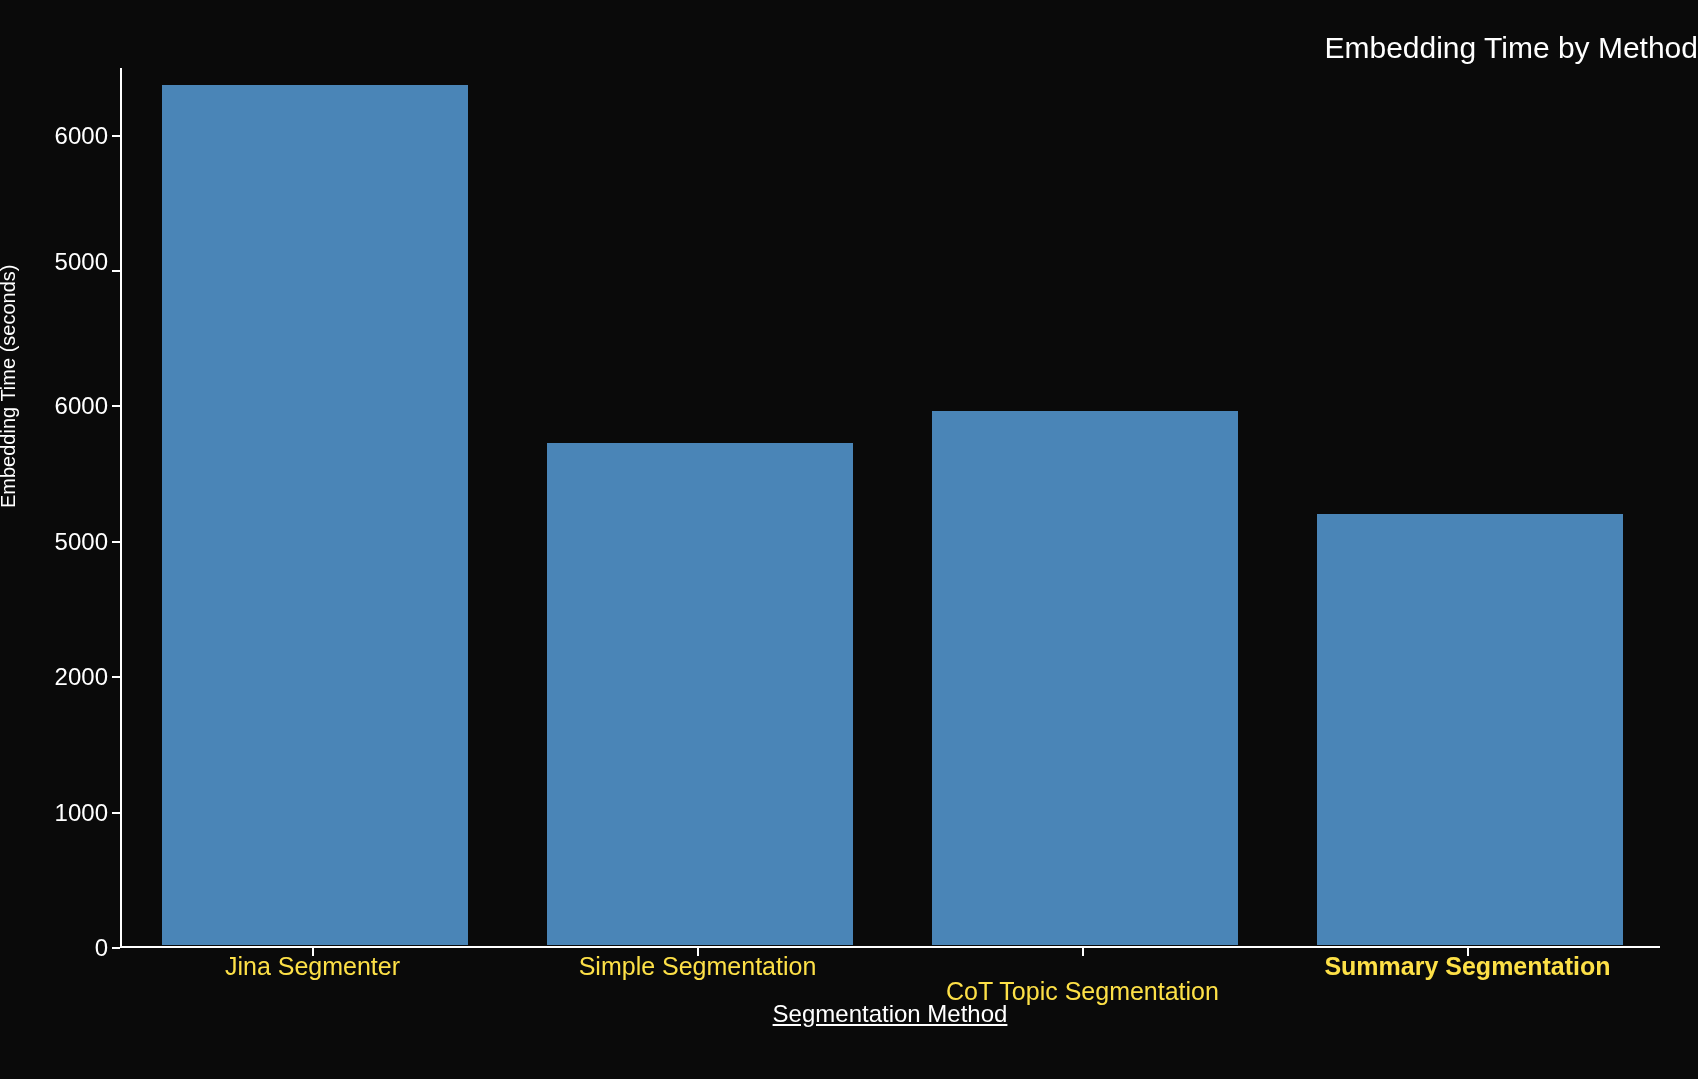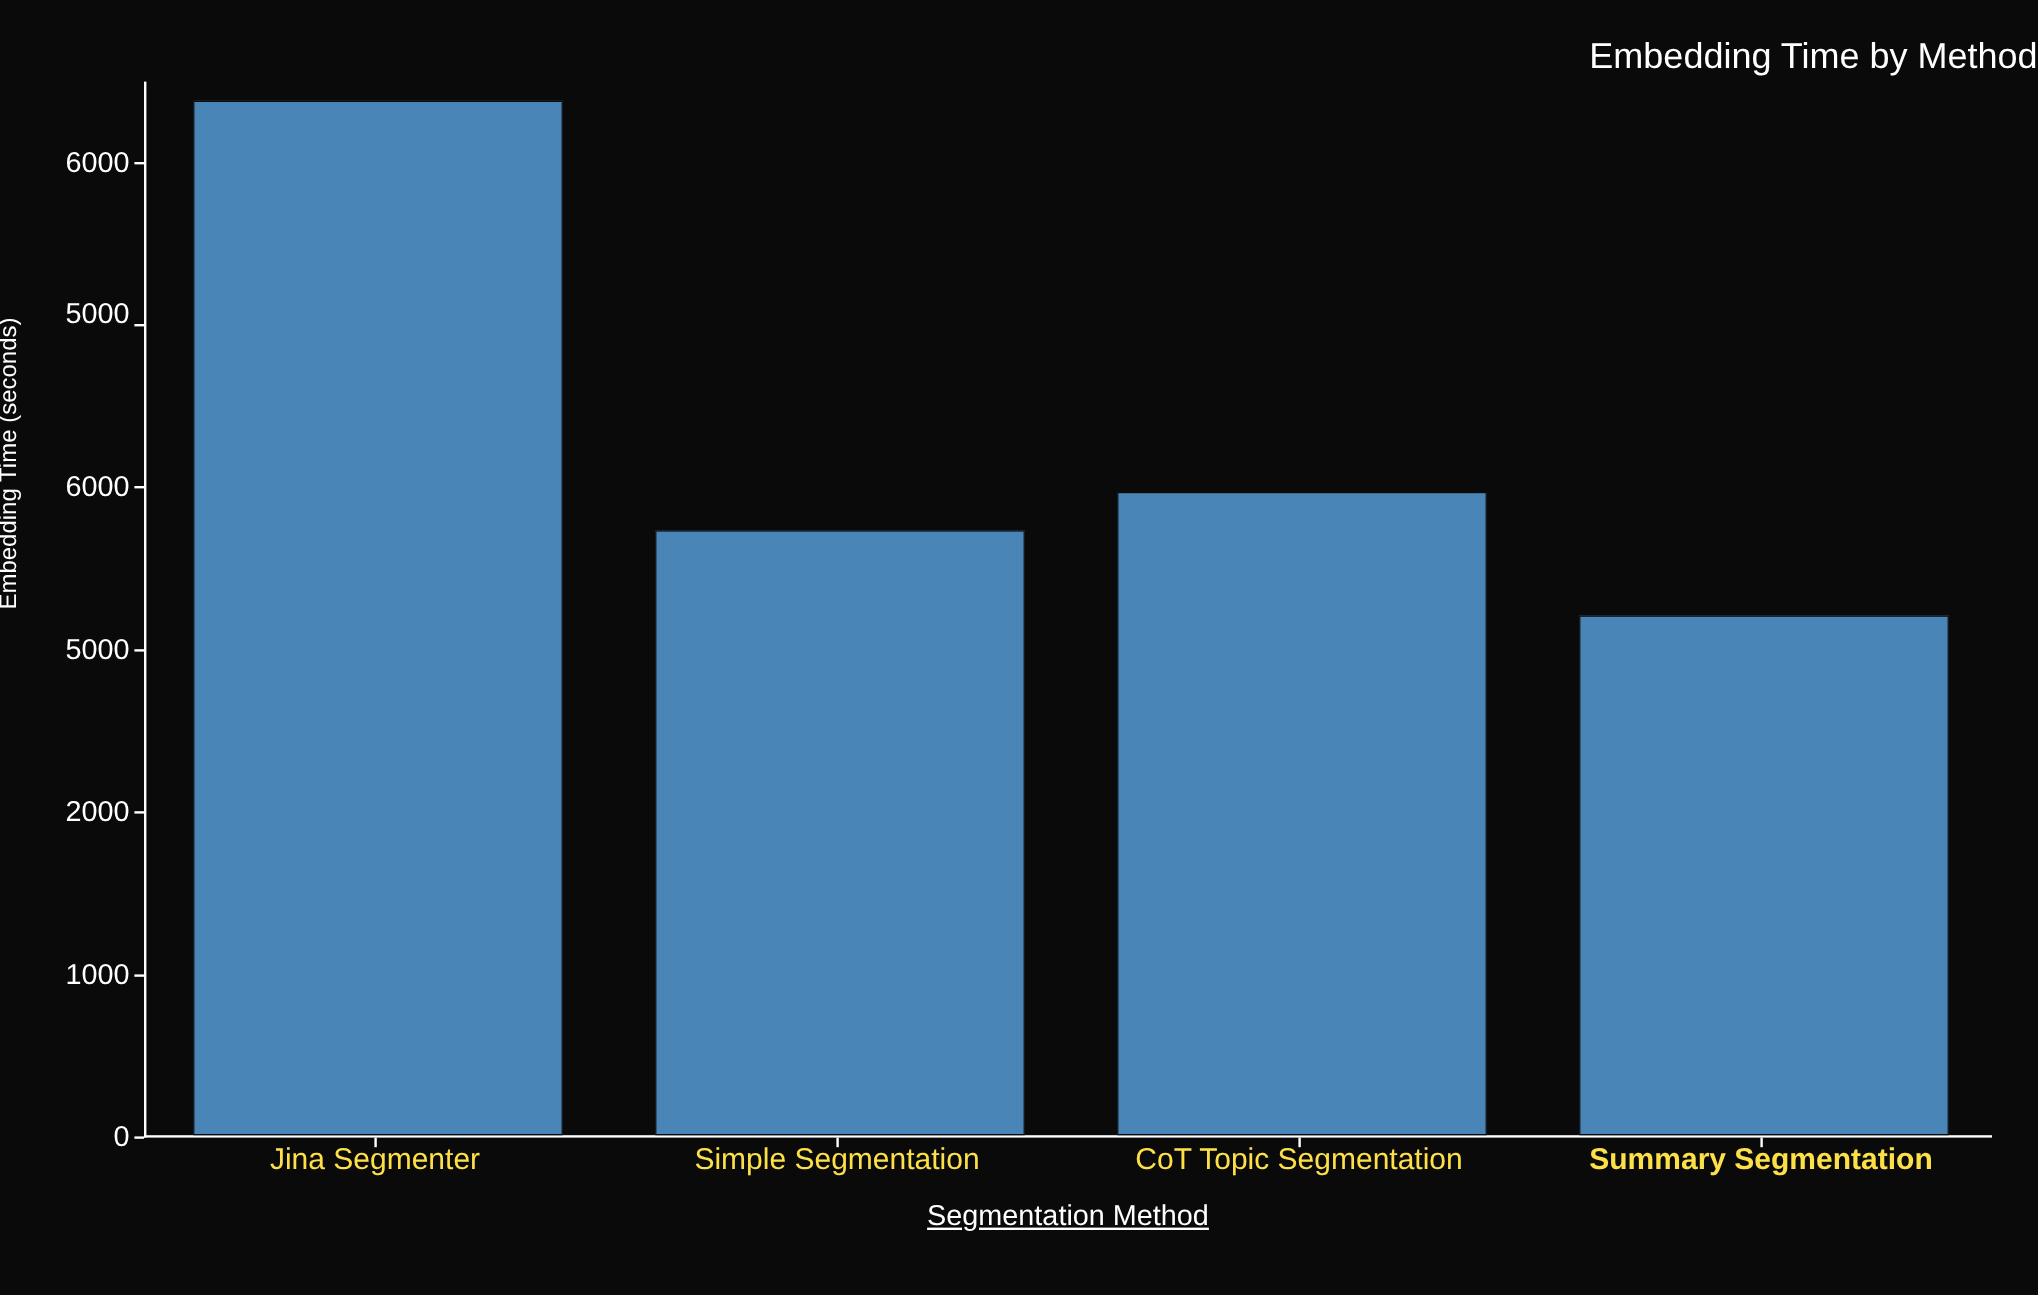--- a/index.html
+++ b/index.html
@@ -154,18 +154,18 @@
         <div class="bar" style="left: 1193.5px; width: 308px; height: 433.231px;"></div>
       </div>
   </div>
 
   <div class="x-axis">
     <div class="x-label">Segmentation Method</div>
   <div class="x-tick" style="left: 192.5px;">Jina Segmenter</div>
       <div class="x-tick-mark" style="left: 192.5px;"></div>
       <div class="x-tick" style="left: 577.5px;">Simple Segmentation</div>
       <div class="x-tick-mark" style="left: 577.5px;"></div>
-      <div class="x-tick" style="left: 962.5px;">CoT Topic Segmentation</div>
+      <div class="x-tick" style="left: 962.5px; margin-top: 25px;">CoT Topic Segmentation</div>
       <div class="x-tick-mark" style="left: 962.5px;"></div>
       <div class="x-tick" style="left: 1347.5px; font-weight: bold;">Summary Segmentation</div>
       <div class="x-tick-mark" style="left: 1347.5px;"></div>
     </div>
 </div>
 
 </body></html>

